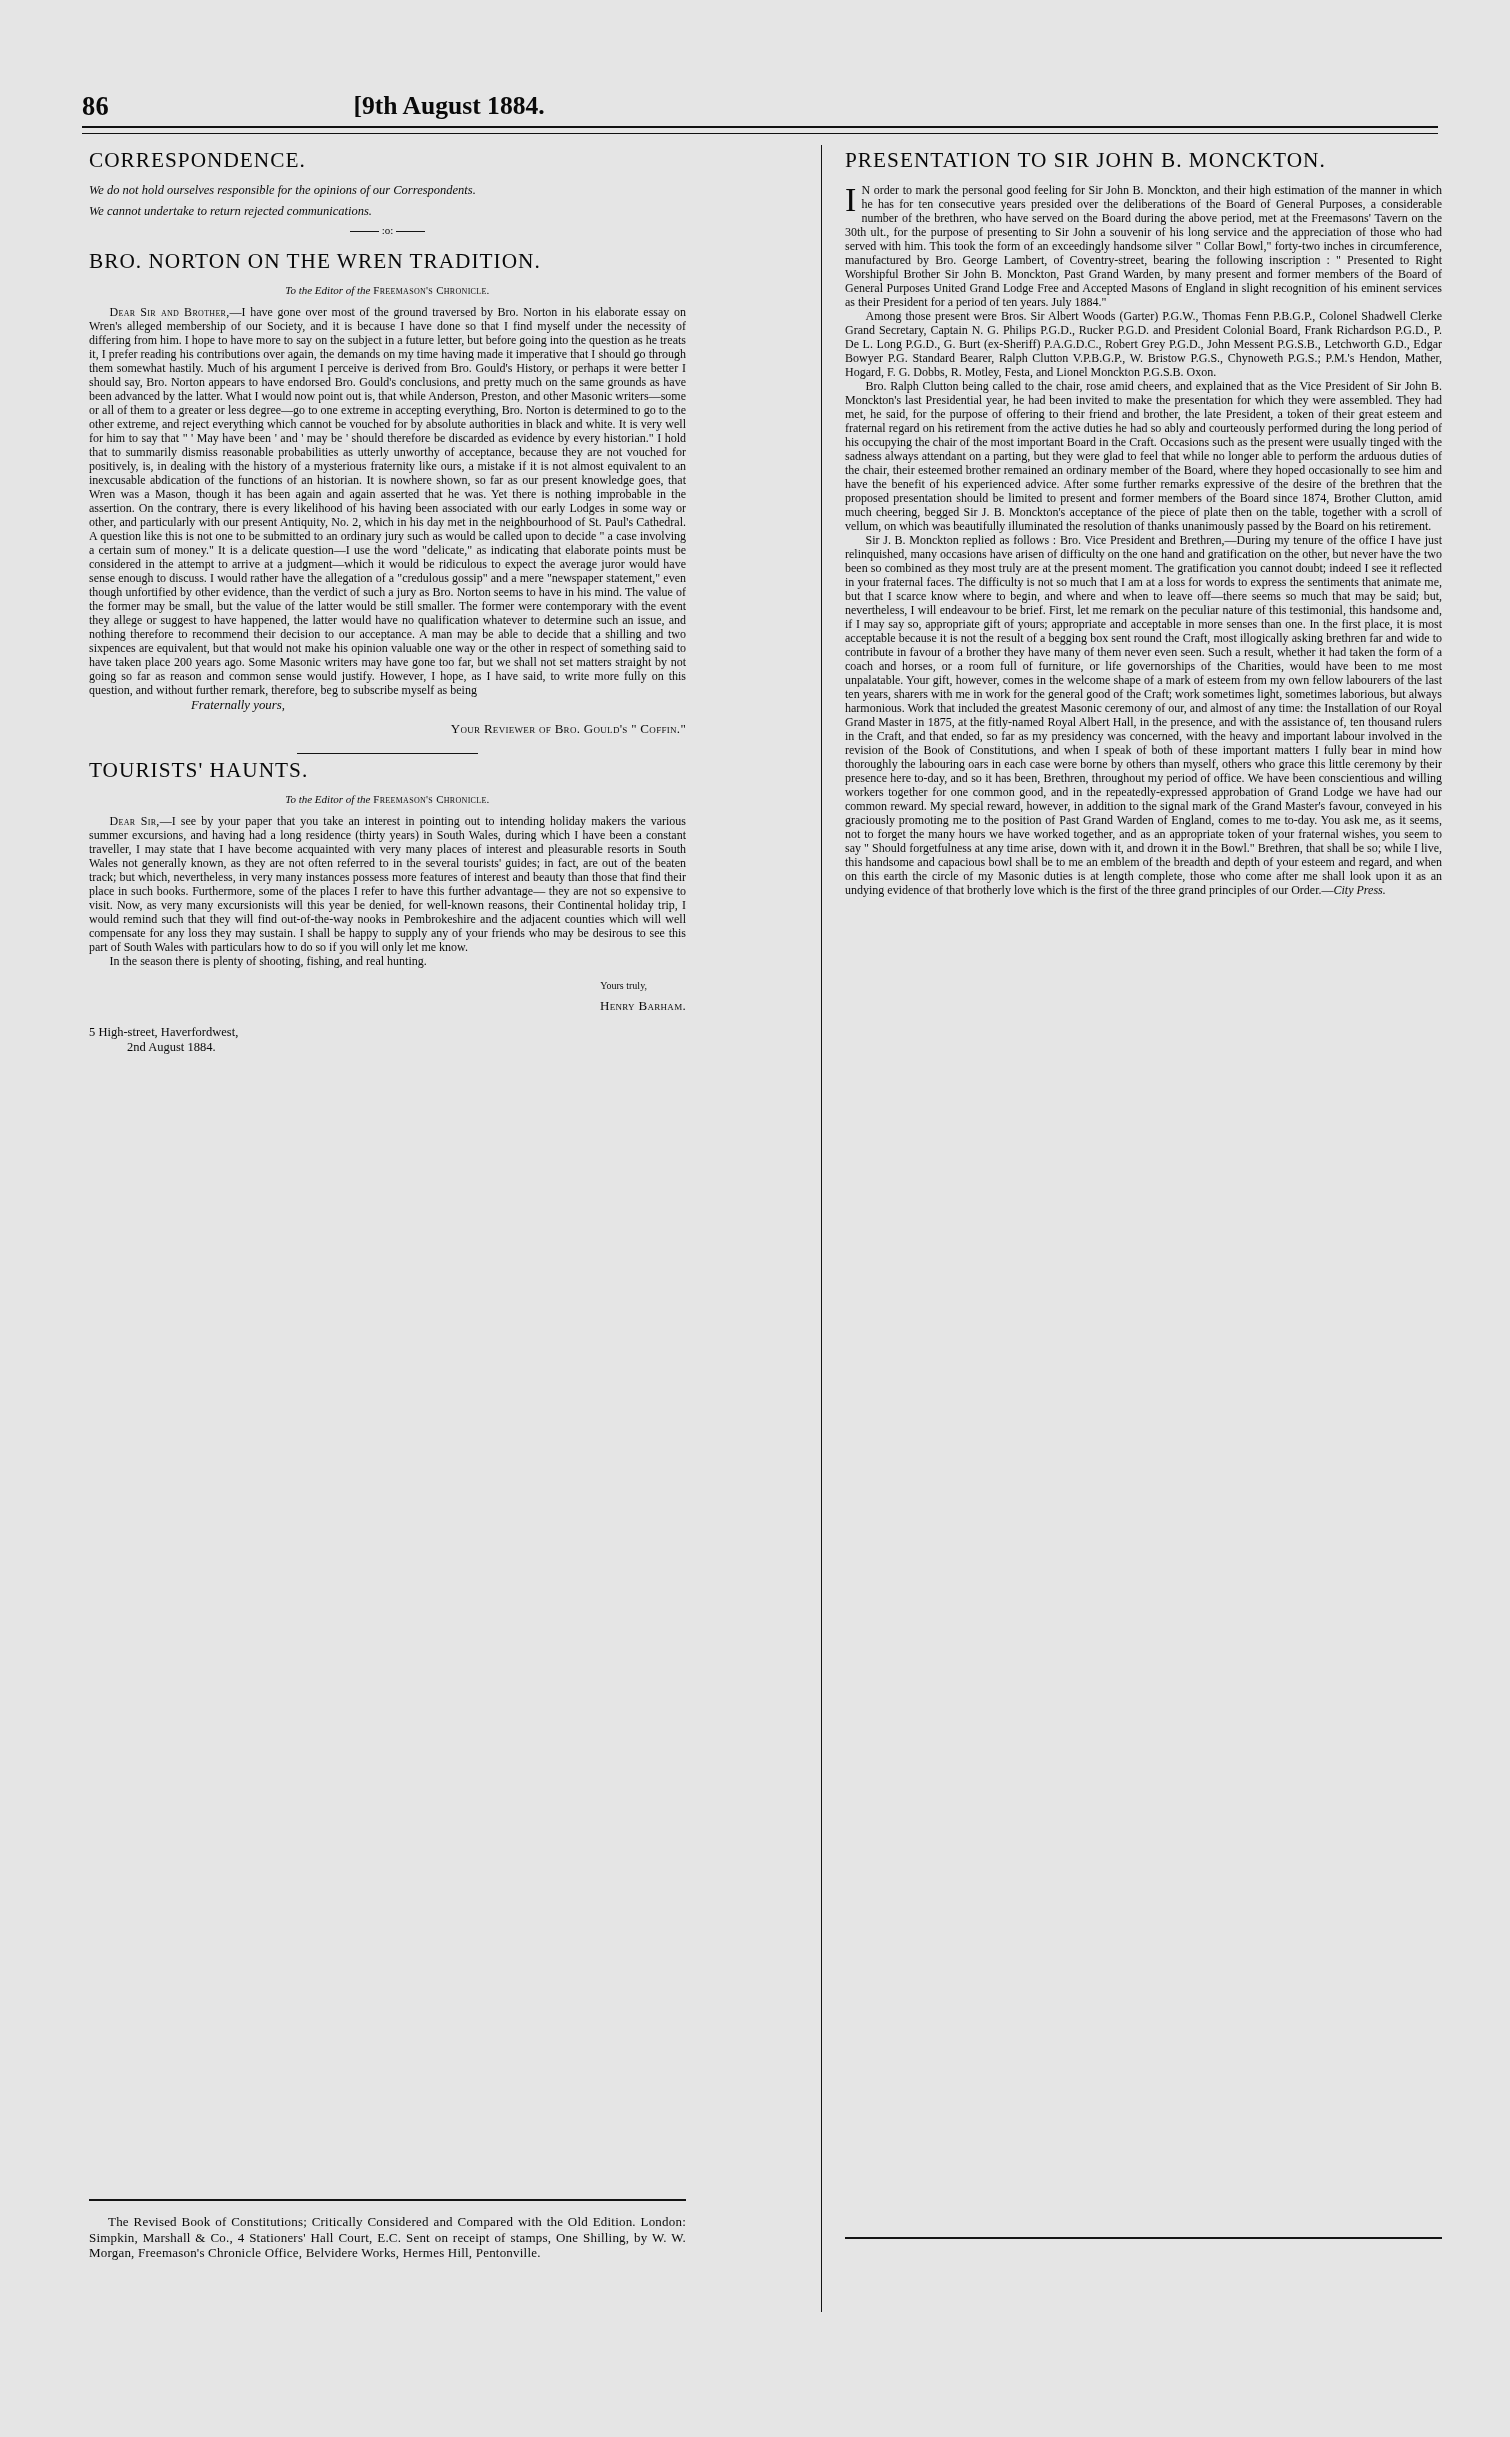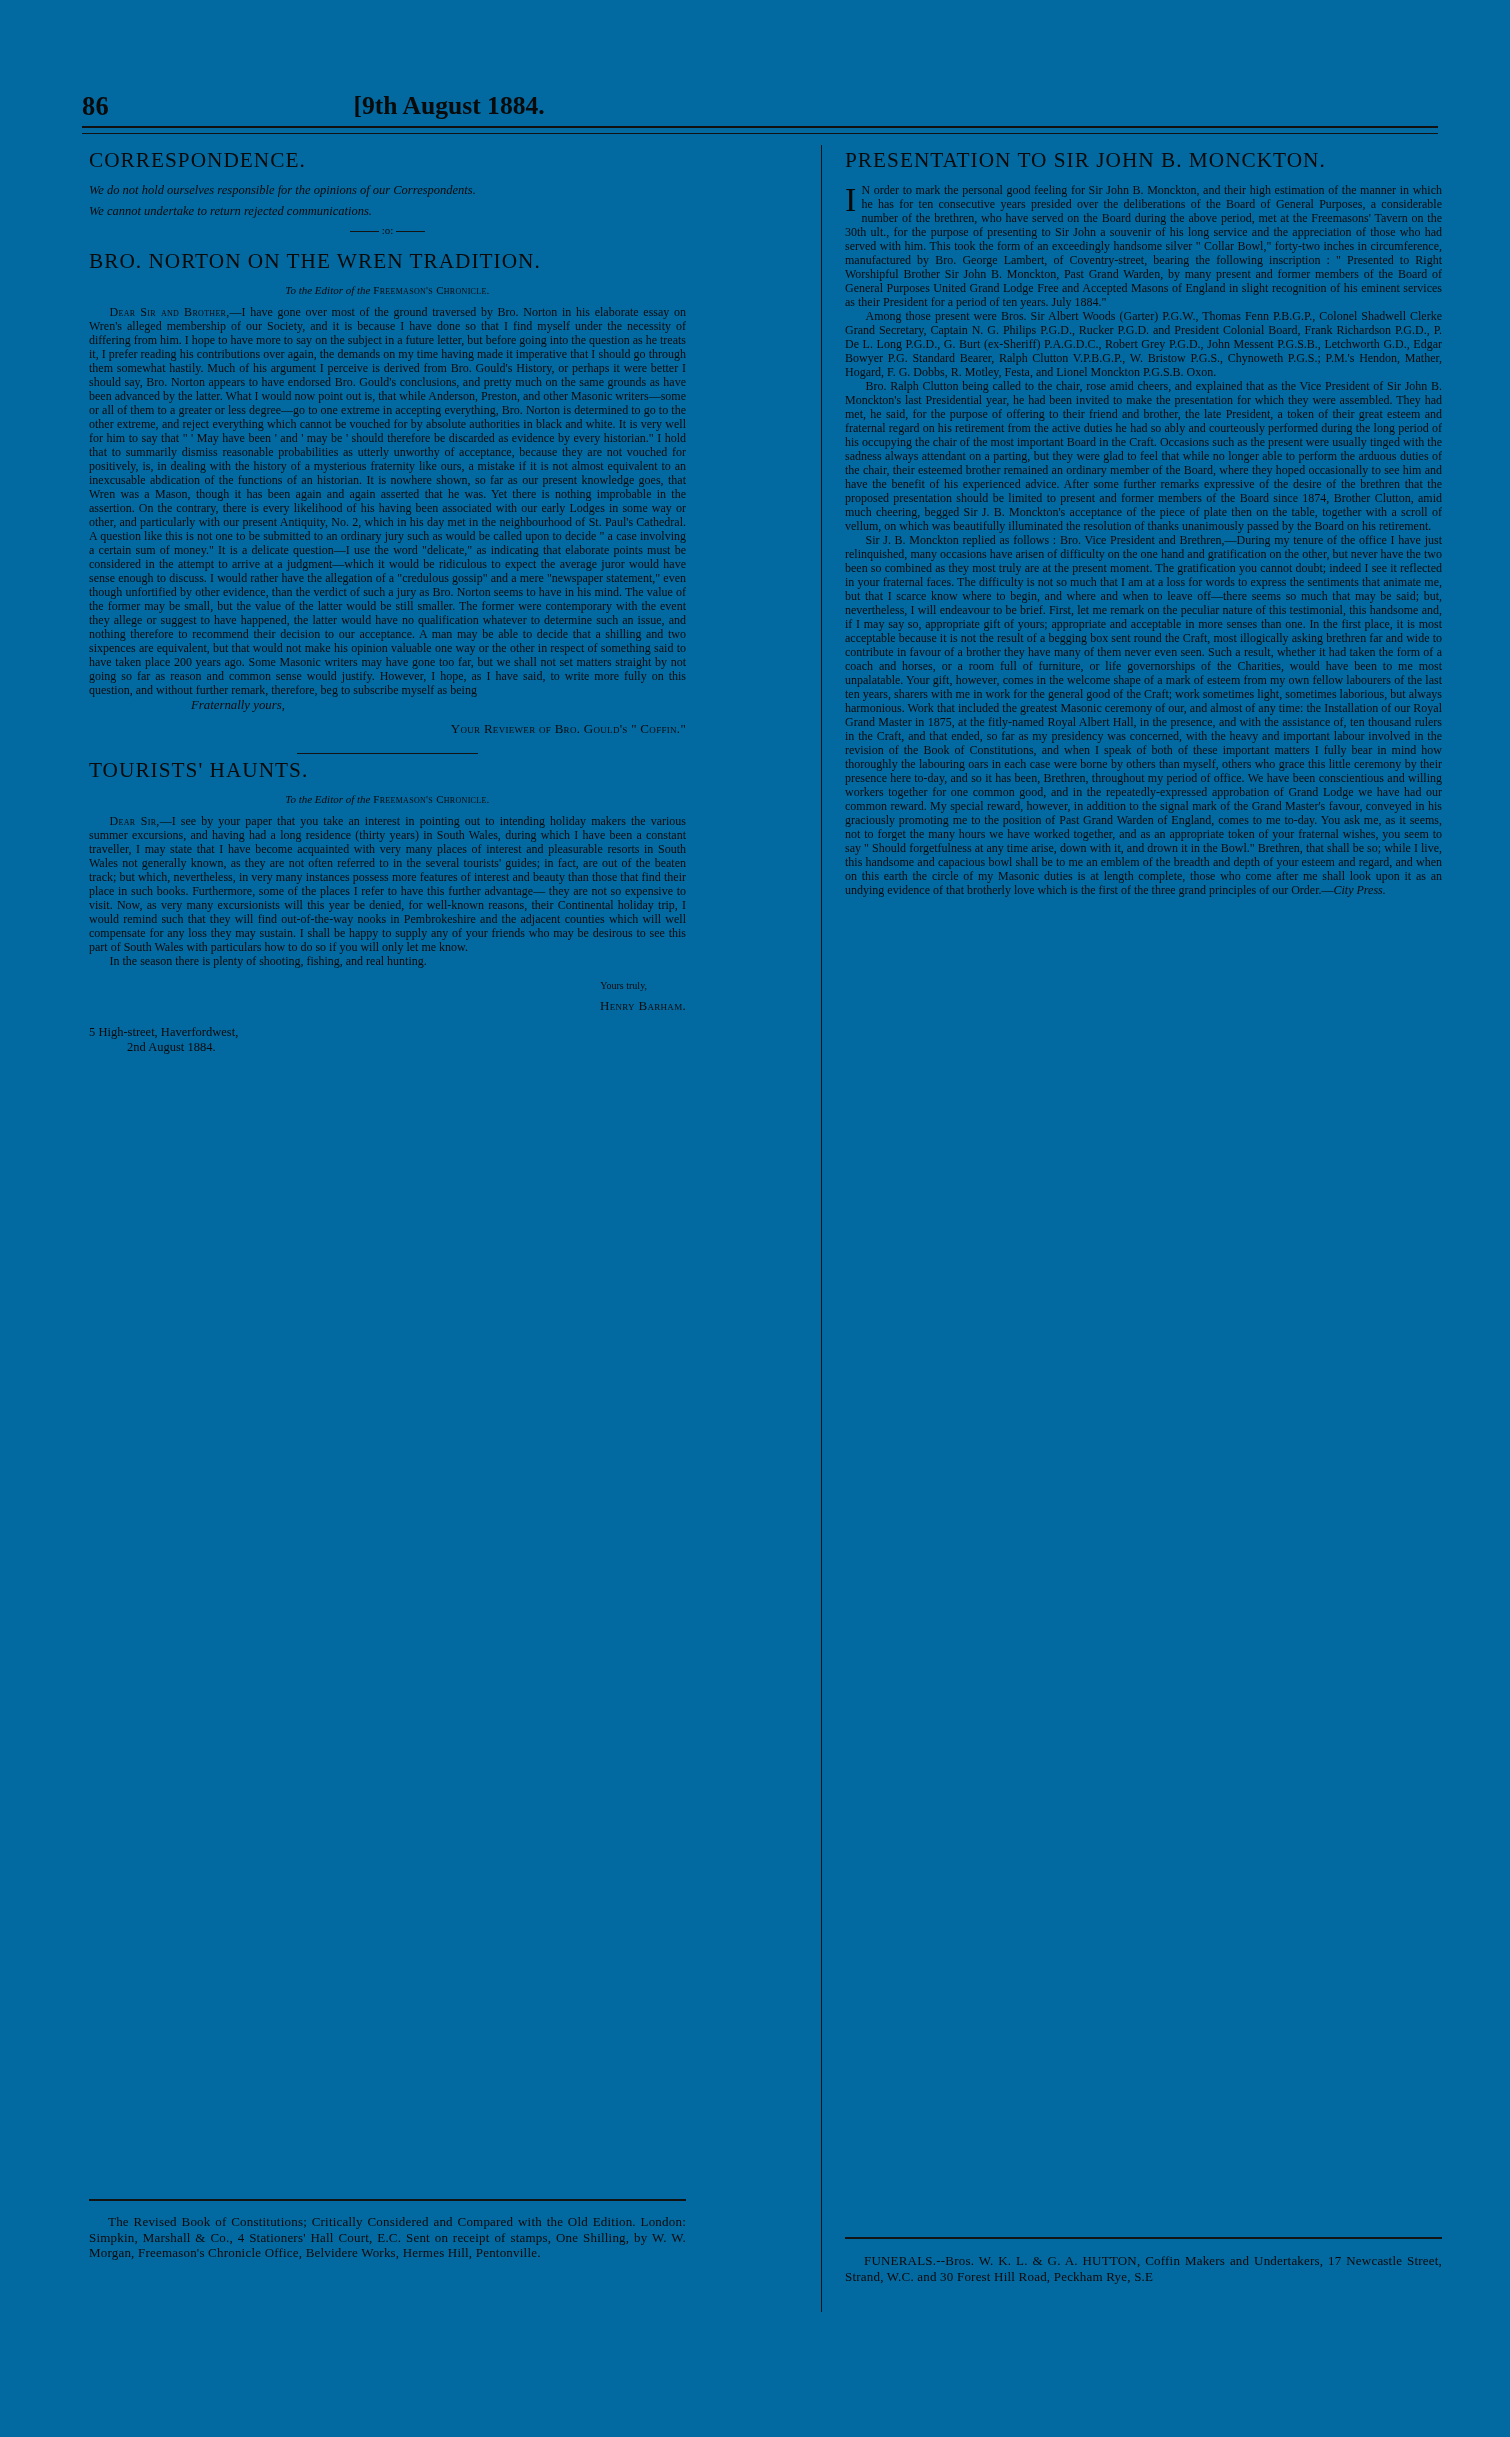--- a/index.html
+++ b/index.html
@@ -13,21 +13,21 @@
     font-family: "Liberation Serif", "DejaVu Serif", serif;
     color: #0a0a0a;
     position: relative;
     overflow: hidden;
   }
   .page {
     position: absolute;
     left: 0; top: 0;
     width: 1511px;
     height: 2438px;
-    background: #0369a1;
+    background: #e5e5e5;
   }
 
   
   .masthead {
     position: absolute;
     left: 82px;
     top: 70px;
     width: 1356px;
     height: 49px;
     display: flex;
@@ -303,16 +303,15 @@
     <h2 class="sect tight">PRESENTATION TO SIR JOHN B. MONCKTON.</h2>
 
     <p class="dropcap-para"><span class="dropcap">I</span><span class="dc-rest">N order to mark the personal good feeling for Sir John B. Monckton, and their high estimation of the manner in which he has for ten consecutive years presided over the deliberations of the Board of General Purposes, a considerable number of the brethren, who have served on the Board during the above period, met at the Freemasons' Tavern on the 30th ult., for the purpose of presenting to Sir John a souvenir of his long service and the appreciation of those who had served with him. This took the form of an exceedingly handsome silver " Collar Bowl," forty-two inches in circumference, manufactured by Bro. George Lambert, of Coventry-street, bearing the following inscription : " Presented to Right Worshipful Brother Sir John B. Monckton, Past Grand Warden, by many present and former members of the Board of General Purposes United Grand Lodge Free and Accepted Masons of England in slight recognition of his eminent services as their President for a period of ten years. July 1884."</span></p>
 
     <p class="body">Among those present were Bros. Sir Albert Woods (Garter) P.G.W., Thomas Fenn P.B.G.P., Colonel Shadwell Clerke Grand Secretary, Captain N. G. Philips P.G.D., Rucker P.G.D. and President Colonial Board, Frank Richardson P.G.D., P. De L. Long P.G.D., G. Burt (ex-Sheriff) P.A.G.D.C., Robert Grey P.G.D., John Messent P.G.S.B., Letchworth G.D., Edgar Bowyer P.G. Standard Bearer, Ralph Clutton V.P.B.G.P., W. Bristow P.G.S., Chynoweth P.G.S.; P.M.'s Hendon, Mather, Hogard, F. G. Dobbs, R. Motley, Festa, and Lionel Monckton P.G.S.B. Oxon.</p>
     <p class="body">Bro. Ralph Clutton being called to the chair, rose amid cheers, and explained that as the Vice President of Sir John B. Monckton's last Presidential year, he had been invited to make the presentation for which they were assembled. They had met, he said, for the purpose of offering to their friend and brother, the late President, a token of their great esteem and fraternal regard on his retirement from the active duties he had so ably and courteously performed during the long period of his occupying the chair of the most important Board in the Craft. Occasions such as the present were usually tinged with the sadness always attendant on a parting, but they were glad to feel that while no longer able to perform the arduous duties of the chair, their esteemed brother remained an ordinary member of the Board, where they hoped occasionally to see him and have the benefit of his experienced advice. After some further remarks expressive of the desire of the brethren that the proposed presentation should be limited to present and former members of the Board since 1874, Brother Clutton, amid much cheering, begged Sir J. B. Monckton's acceptance of the piece of plate then on the table, together with a scroll of vellum, on which was beautifully illuminated the resolution of thanks unanimously passed by the Board on his retirement.</p>
     <p class="body"><span>Sir J. B. Monckton replied as follows : Bro. Vice President and Brethren,—During my tenure of the office I have just relinquished, many occasions have arisen of difficulty on the one hand and gratification on the other, but never have the two been so combined as they most truly are at the present moment. The gratification you cannot doubt; indeed I see it reflected in your fraternal faces. The difficulty is not so much that I am at a loss for words to express the sentiments that animate me, but that I scarce know where to begin, and where and when to leave off—there seems so much that may be said; but, nevertheless, I will endeavour to be brief. First, let me remark on the peculiar nature of this testimonial, this handsome and, if I may say so, appropriate gift of yours; appropriate and acceptable in more senses than one. In the first place, it is most acceptable because it is not the result of a begging box sent round the Craft, most illogically asking brethren far and wide to contribute in favour of a brother they have many of them never even seen. Such a result, whether it had taken the form of a coach and horses, or a room full of furniture, or life governorships of the Charities, would have been to me most unpalatable. Your gift, however, comes in the welcome shape of a mark of esteem from my own fellow labourers of the last ten years, sharers with me in work for the general good of the Craft; work sometimes light, sometimes laborious, but always harmonious. Work that included the greatest Masonic ceremony of our, and almost of any time: the Installation of our Royal Grand Master in 1875, at the fitly-named Royal Albert Hall, in the presence, and with the assistance of, ten thousand rulers in the Craft, and that ended, so far as my presidency was concerned, with the heavy and important labour involved in the revision of the Book of Constitutions, and when I speak of both of these important matters I fully bear in mind how thoroughly the labouring oars in each case were borne by others than myself, others who grace this little ceremony by their presence here to-day, and so it has been, Brethren, throughout my period of office. We have been conscientious and willing workers together for one common good, and in the repeatedly-expressed approbation of Grand Lodge we have had our common reward. My special reward, however, in addition to the signal mark of the Grand Master's favour, conveyed in his graciously promoting me to the position of Past Grand Warden of England, comes to me to-day. You ask me, as it seems, not to forget the many hours we have worked together, and as an appropriate token of your fraternal wishes, you seem to say " Should forgetfulness at any time arise, down with it, and drown it in the Bowl." Brethren, that shall be so; while I live, this handsome and capacious bowl shall be to me an emblem of the breadth and depth of your esteem and regard, and when on this earth the circle of my Masonic duties is at length complete, those who come after me shall look upon it as an undying evidence of that brotherly love which is the first of the three grand principles of our Order.—</span><em>City Press.</em></p>
   </div>
 
   <div class="ad-rule-right"></div>
-  <div class="ad ad-right first-ind">FUNERALS.--Bros. W. K. L. &amp; G. A. HUTTON, Coffin Makers and Undertakers, 17 Newcastle Street, Strand, W.C. and 30 Forest Hill Road, Peckham Rye, S.E</div>
 
 </div>
 
 
 </body></html>

